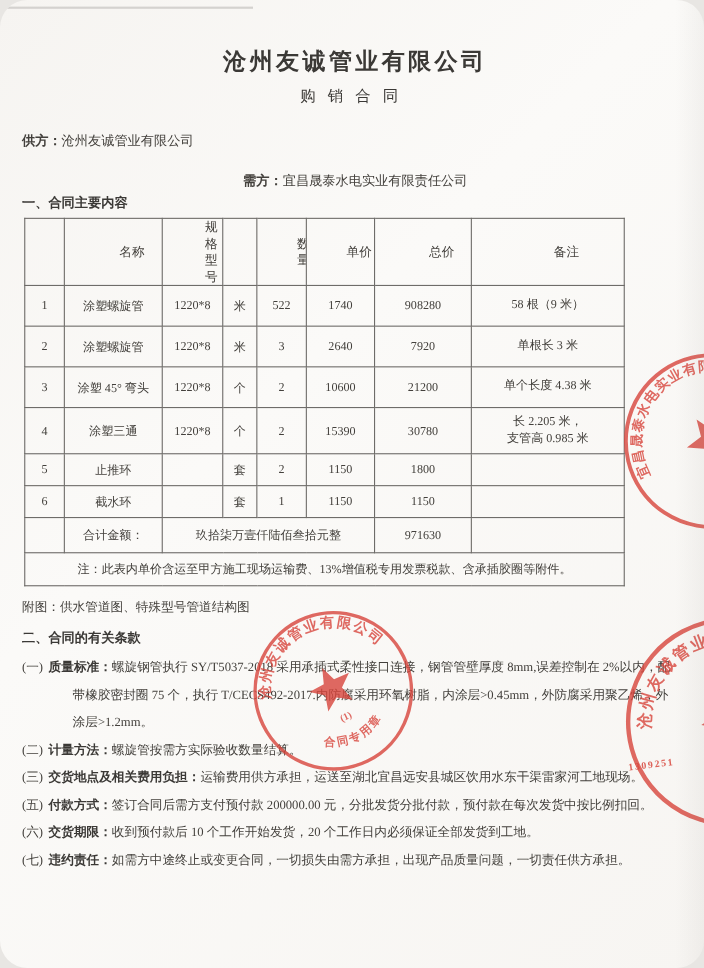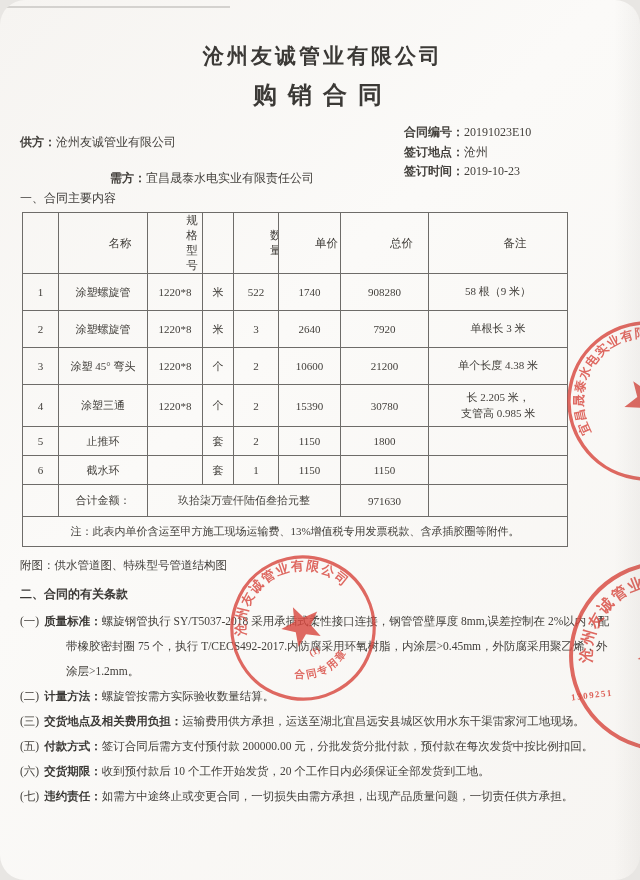--- a/index.html
+++ b/index.html
@@ -8,28 +8,28 @@
     background:linear-gradient(135deg,#f6f4f1 0%,#fbfaf8 40%,#f7f5f2 100%);
     font-family:"Liberation Serif","DejaVu Serif",serif;
     color:#43403c;
     border-radius:25px;
   }
   .scan-edge{position:absolute;top:6px;left:0;width:230px;height:2px;background:#d4d2cf;}
   .edge-shade{position:absolute;top:0;right:0;width:26px;height:100%;
     background:linear-gradient(to right,rgba(0,0,0,0),rgba(120,115,110,0.07));}
   .content{position:absolute;inset:0;padding:0 14px 0 20px;}
   .company-title{margin-top:42px;text-align:center;font-size:21px;font-weight:600;letter-spacing:3px;color:#3b3936;}
-  .doc-title{margin-top:9px;text-align:center;font-size:24px;font-weight:700;letter-spacing:11px;color:#3b3936;}
+  .doc-title{margin-top:9px;text-align:center;font-size:14px;font-weight:400;letter-spacing:11px;color:#3b3936;}
   .info-row{display:flex;margin-top:10px;font-size:12px;}
   .info-left{flex:1;}
   .info-left .line{margin-top:13px;}
   .info-left .line.second{margin-top:19px;text-align:center;}
   .info-right{width:222px;line-height:19.5px;margin-top:2px;}
   .lbl{font-weight:600;}
-  .sec-heading{font-size:12px;font-weight:400;margin-top:3px;color:#3b3936;}
+  .sec-heading{font-size:12px;font-weight:700;margin-top:3px;color:#3b3936;}
   table.items{border-collapse:collapse;table-layout:fixed;margin-top:5px;width:545px;margin-left:2px;}
   table.items th,table.items td{
     border:1px solid #6e6c69;font-weight:400;font-size:11px;
     text-align:center;vertical-align:middle;padding:0 2px;overflow:hidden;
   }
   table.items th{font-size:11.5px;height:30px;padding-left:36px;}
   tr.r{height:37px;}
   tr.r4{height:42px;}
   tr.rs{height:29px;}
   tr.rt{height:32px;}
@@ -59,31 +59,20 @@
 
     <div class="info-row">
       <div class="info-left">
         <div class="line">
           <span class="lbl">供方：</span><span>沧州友诚管业有限公司</span>
         </div>
         <div class="line second">
           <span class="lbl">需方：</span><span>宜昌晟泰水电实业有限责任公司</span>
         </div>
       </div>
-      <div class="info-right">
-        <div>
-          <span class="lbl">合同编号：</span><span>20191023E10</span>
-        </div>
-        <div>
-          <span class="lbl">签订地点：</span><span>沧州</span>
-        </div>
-        <div>
-          <span class="lbl">签订时间：</span><span>2019-10-23</span>
-        </div>
-      </div>
     </div>
 
     <div class="sec-heading">一、合同主要内容</div>
 
     <table class="items">
       <colgroup>
         <col style="width:36px">
           <col style="width:89px">
           <col style="width:55px">
           <col style="width:31px">

